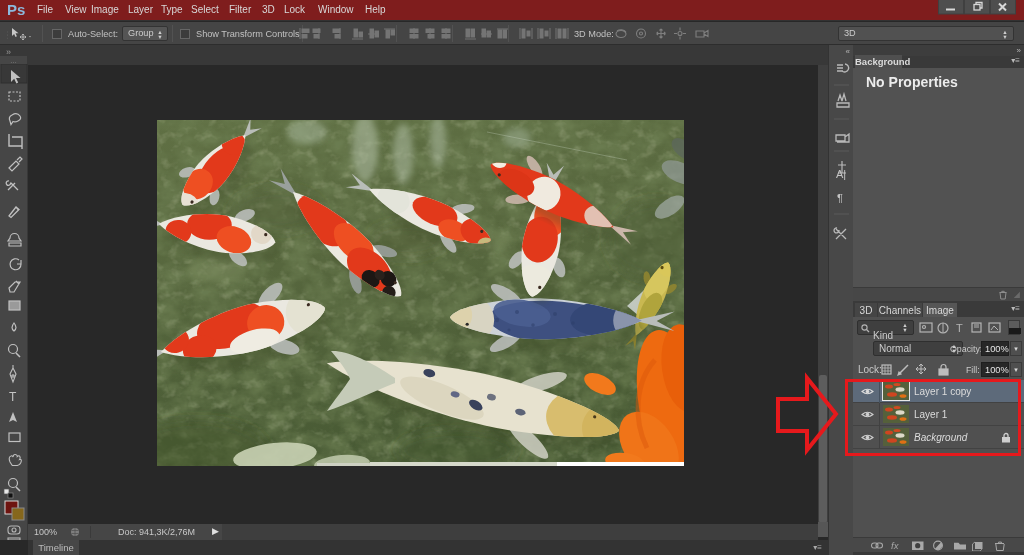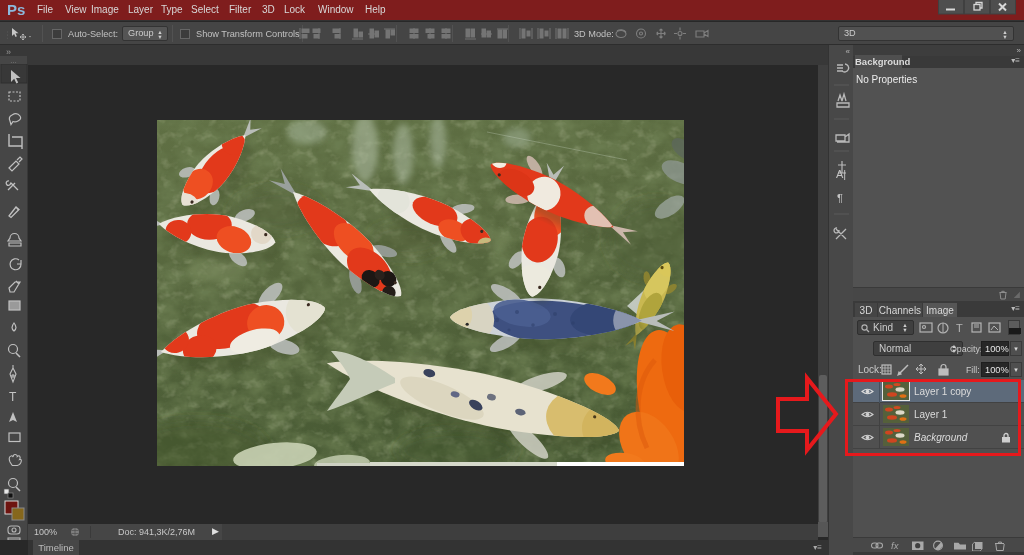--- a/index.html
+++ b/index.html
@@ -514,21 +514,21 @@
   </div>
   <div class="abs" id="dock">
 
     <div class="abs" style="left:0; top:0; width:171px; height:11px; background:#3d3d3d">
         <span style="position:absolute; right:3px; top:1px; color:#b5b5b5; font-size:8px">»</span>
       </div>
     <div class="abs" style="left:0; top:11px; width:171px; height:12px; background:#393939"></div>
     <div class="abs" style="left:2px; top:10px; width:47px; height:13px; background:#4f4f4f; color:#dadada; font-size:9.5px; font-weight:bold; text-align:center; line-height:13px">Background</div>
     <div class="abs" style="right:4px; top:11px; color:#bbb; font-size:8px">▾≡</div>
     <div class="abs" style="left:0; top:23px; width:171px; height:219px; background:#525252">
-      <span style="position:absolute; left:3px; top:6px; color:#ececec; font-size:10px; font-weight:normal">No Properties</span>
+      <span style="position:absolute; left:13px; top:6px; color:#ececec; font-size:14px; font-weight:bold">No Properties</span>
     </div>
     <div class="abs" style="left:0; top:242px; width:171px; height:14px; background:#474747; border-top:1px solid #3a3a3a">
       <svg style="position:absolute; right:16px; top:2px" width="10" height="10" viewBox="0 0 10 10">
           <g fill="none" stroke="#8e8e8e" stroke-width="1">
             <path d="M1.5 2.5 h7 M2 2.5 l0.8 6.5 h4.4 l0.8 -6.5 M3.8 2.5 v-1.2 h2.4 v1.2"></path>
           </g>
         </svg>
       <span style="position:absolute; right:4px; top:2px; color:#6a6a6a; font-size:8px">◢</span>
     </div>
 
@@ -538,21 +538,21 @@
       <div class="ptab" style="left:70px; top:2px; width:34px; background:#565656">Image</div>
       <div style="position:absolute; right:4px; top:3px; color:#bbb; font-size:8px">▾≡</div>
     </div>
     <div class="abs" style="left:0; top:272px; width:171px; height:238px; background:#505050"></div>
 
     <div class="combo" style="left:4px; top:275px; width:57px; height:15px">
       <svg style="position:absolute; left:3px; top:3px" width="9" height="9" viewBox="0 0 9 9">
           <circle cx="3.5" cy="3.5" r="2.6" fill="none" stroke="#b5b5b5" stroke-width="1.1"></circle>
           <path d="M5.5 5.5 L8 8" stroke="#b5b5b5" stroke-width="1.2"></path>
         </svg>
-      <span style="position:absolute; left:15px; top:1px">Kind</span>
+      <span style="position:absolute; left:15px; top:9px">Kind</span>
       <span style="position:absolute; right:4px; top:2px; width:8px; color:#cfcfcf; font-size:5.5px; line-height:5px; text-align:center">▲<br>▼</span>
     </div>
     <svg class="abs" style="left:66px; top:276px" width="88" height="14" viewBox="0 0 88 14">
       <g fill="none" stroke="#b4b4b4" stroke-width="1.2">
         <rect x="1" y="2" width="12" height="9"></rect>
           <circle cx="5" cy="6" r="1.5"></circle>
         <circle cx="24" cy="7" r="5"></circle>
           <path d="M24 2 v10" stroke-width="1"></path>
         <text x="37" y="11" font-size="11" fill="#b4b4b4" stroke="none" font-family="Liberation Sans">T</text>
         <rect x="53" y="2" width="9" height="9"></rect>

